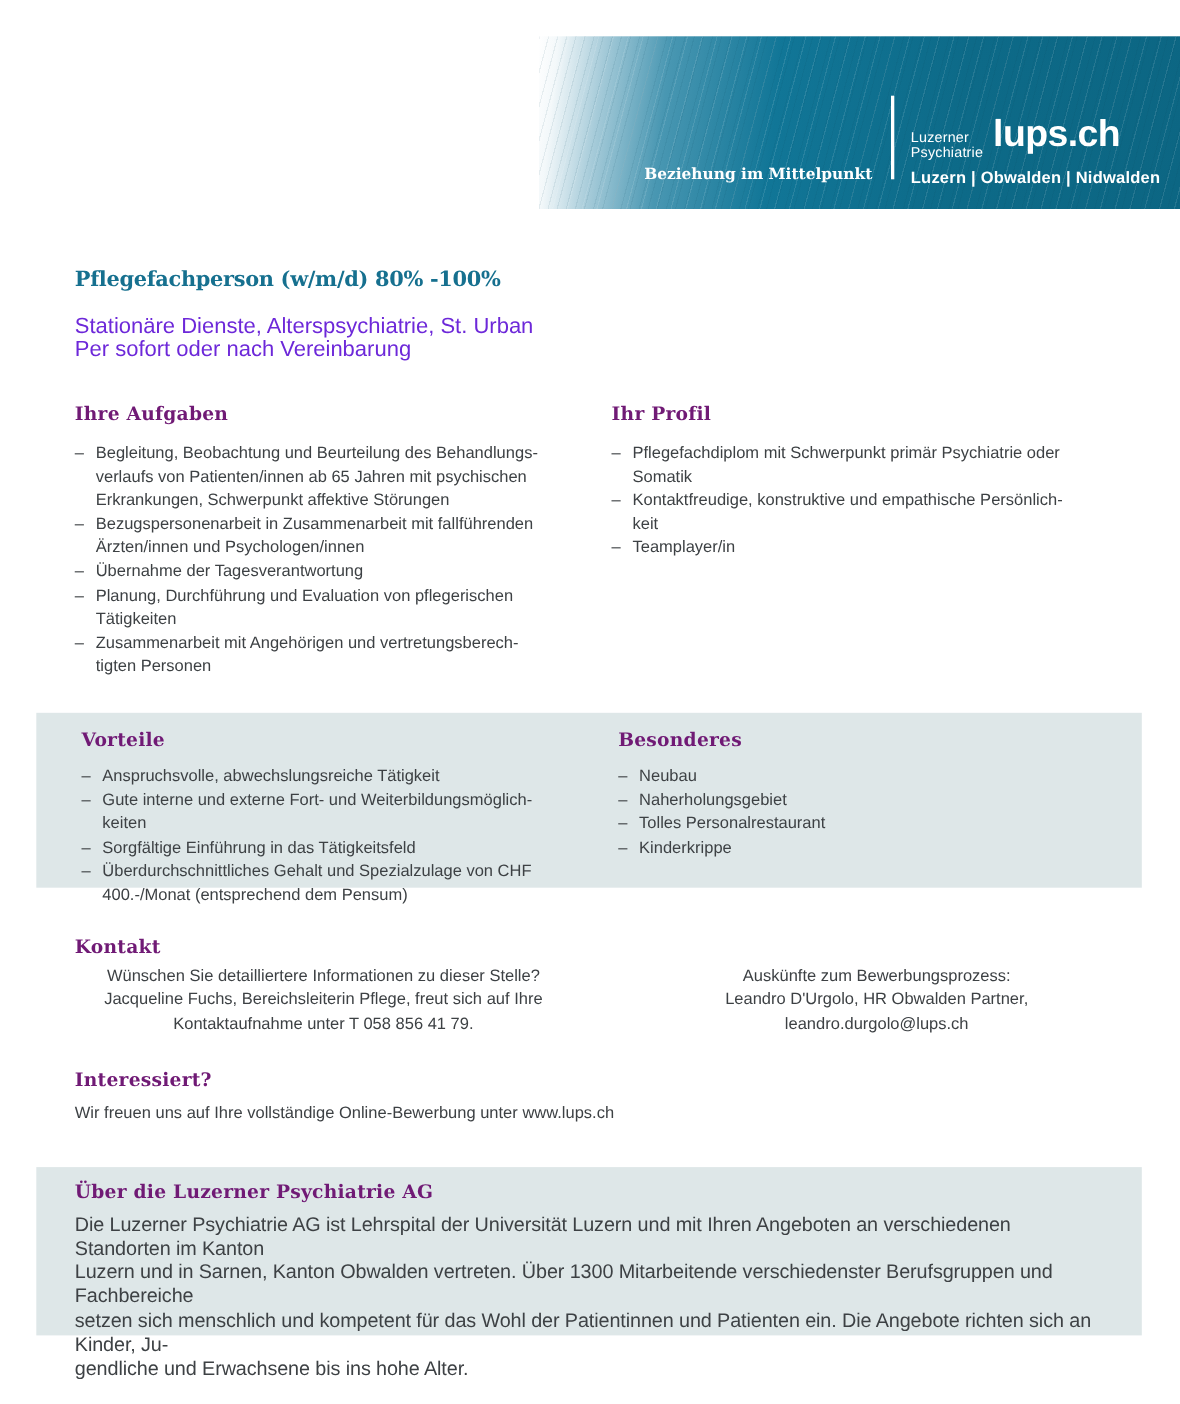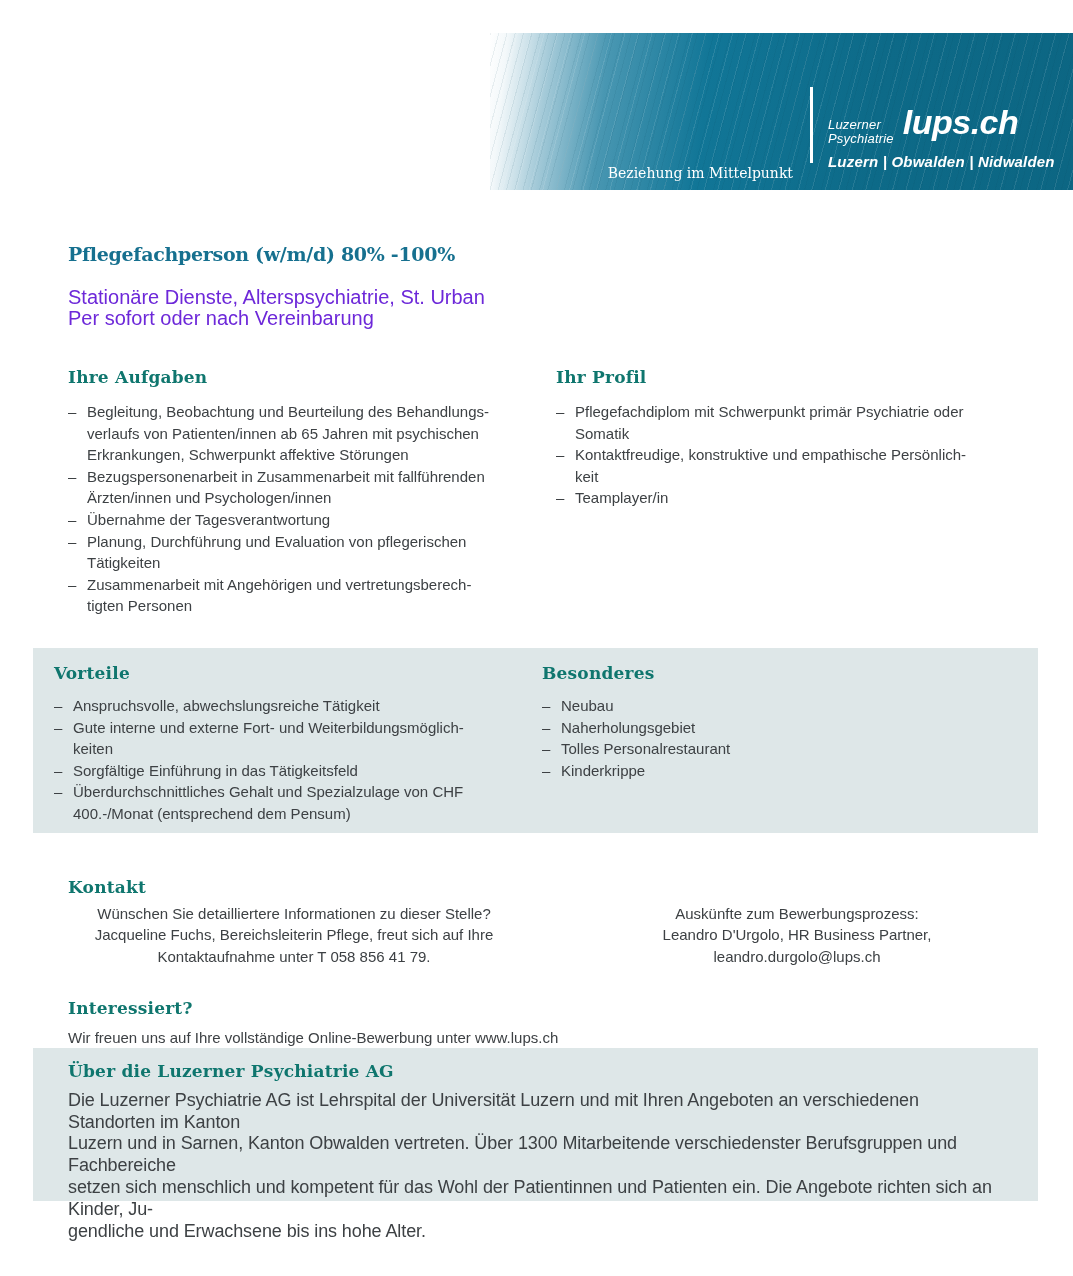--- a/index.html
+++ b/index.html
@@ -20,29 +20,29 @@
       #4997b2 20%, #117697 37%, #0d6a88 66%, #0c6683 100%);
     overflow:hidden;
   }
   .banner-stripes {
     position:absolute; inset:0;
     background:
       repeating-linear-gradient(105deg, rgba(255,255,255,0.10) 0 1px, transparent 1px 13px),
       repeating-linear-gradient(105deg, rgba(8,70,92,0.08) 0 1px, transparent 1px 8px);
   }
   .tagline {
-    position:absolute; right:280px; bottom:9px;
-    font-family:"DejaVu Serif", serif; font-weight:normal;
+    position:absolute; right:280px; bottom:23px;
+    font-family:"DejaVu Serif", serif; font-weight:bold;
     font-size:14px; color:#ffffff; white-space:nowrap;text-align:center;
   }
   .logo-divider {
     position:absolute; left:320px; top:54px;
     width:3px; height:76px; background:#ffffff;
   }
-  .logo { position:absolute; left:338px; top:72px; color:#ffffff; font-style:italic; }
+  .logo { position:absolute; left:338px; top:72px; color:#ffffff; }
   .logo-top { display:flex; align-items:flex-start; }
   .logo-brand { font-size:13px; line-height:14px; padding-top:13px; letter-spacing:0.2px; }
   .logo-brand span { display:block; }
   .logo-domain {
     font-size:34px; line-height:34px; font-weight:bold;
     margin-left:9px; letter-spacing:-0.5px;
   }
   .logo-regions { margin-top:7px; font-size:15px; font-weight:bold; letter-spacing:0.2px; }
 
   
@@ -55,44 +55,44 @@
   .job-meta { margin:17px 35px 0 68px; font-size:20px; line-height:21px; color:#6d28d9; }
 
   .two-col {
     display:grid; grid-template-columns:452px 1fr; column-gap:36px;
     margin:0 35px 0 68px;
   }
   .row1 { margin-top:37px; }
 
   h3.sec {
     font-family:"DejaVu Serif", serif; font-weight:bold;
-    font-size:17px; line-height:22px; color:#0f766e; letter-spacing:0.2px;
+    font-size:17px; line-height:22px; color:#701a75; letter-spacing:0.2px;
   }
   ul.dash { list-style:none; margin-top:13px; }
   ul.dash li {
     position:relative; padding-left:19px;
     font-size:15px; line-height:21.6px; white-space:pre-line;
   }
   ul.dash li::before { content:"–"; position:absolute; left:0; top:0; }
 
   
   .band { background:#dee7e8; margin-left:33px; width:1005px; }
-  .band1 { margin-top:31px; height:185px; padding:14px 0 0 21px; }
+  .band1 { margin-top:31px; height:159px; padding:14px 0 0 41px; }
   .band1 .two-col { margin:0; }
   .band1 ul.dash { margin-top:11px; }
 
   
   .kontakt { margin:43px 35px 0 68px; }
   .kontakt-body { display:grid; grid-template-columns:452px 1fr; column-gap:36px; margin-top:5px;text-align:center; }
   .kontakt-body p { font-size:15px; line-height:21.3px; white-space:pre-line; }
 
   .interessiert { margin:30px 35px 0 68px; }
   .interessiert p { margin-top:8px; font-size:15px; line-height:21px; }
 
-  .band2 { height:153px; padding:12px 30px 0 35px; }
+  .band2 { margin-top:39px; height:153px; padding:12px 30px 0 35px; }
   .band2 p {
     margin-top:8px; font-size:18px; line-height:21.8px;
     letter-spacing:-0.1px; white-space:pre-line;
   }
 </style>
 </head>
 <body>
 
 <header class="banner">
   <div class="banner-stripes"></div>
@@ -169,21 +169,21 @@
   </div>
 </section>
 
 <section class="kontakt">
   <h3 class="sec">Kontakt</h3>
   <div class="kontakt-body">
     <p>Wünschen Sie detailliertere Informationen zu dieser Stelle?
 Jacqueline Fuchs, Bereichsleiterin Pflege, freut sich auf Ihre
 Kontaktaufnahme unter T 058 856 41 79.</p>
     <p>Auskünfte zum Bewerbungsprozess:
-Leandro D'Urgolo, HR Business Partner,
+Leandro D'Urgolo, HR Obwalden Partner,
 leandro.durgolo@lups.ch</p>
   </div>
 </section>
 
 <section class="interessiert">
   <h3 class="sec">Interessiert?</h3>
   <p>Wir freuen uns auf Ihre vollständige Online-Bewerbung unter www.lups.ch</p>
 </section>
 
 <section class="band band2">

